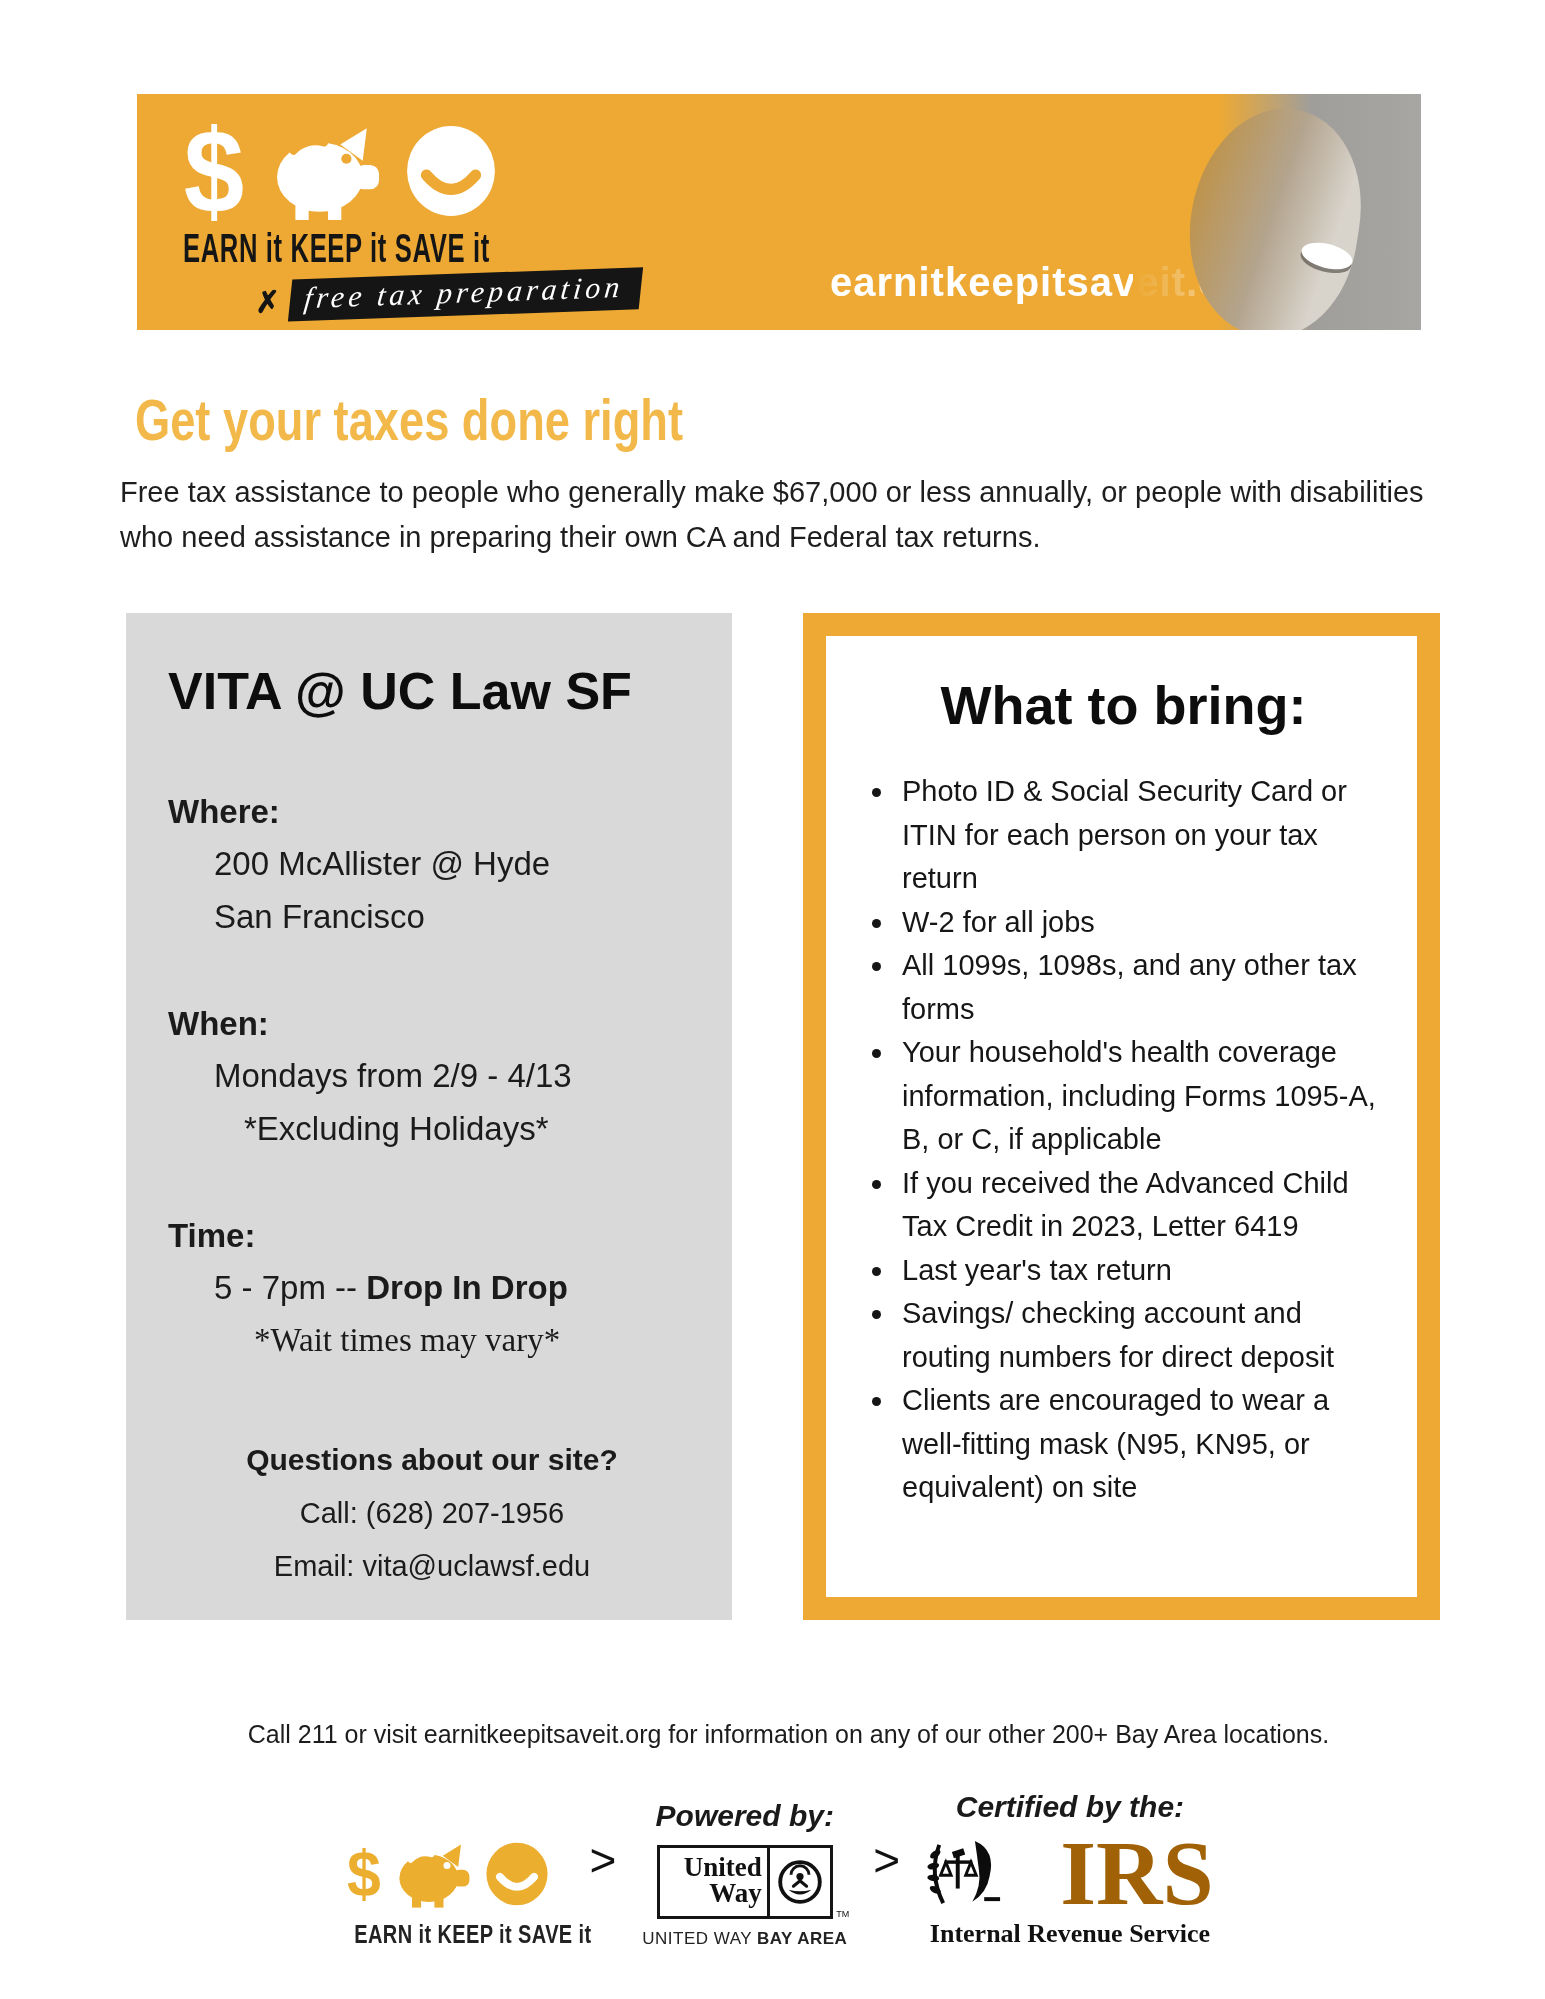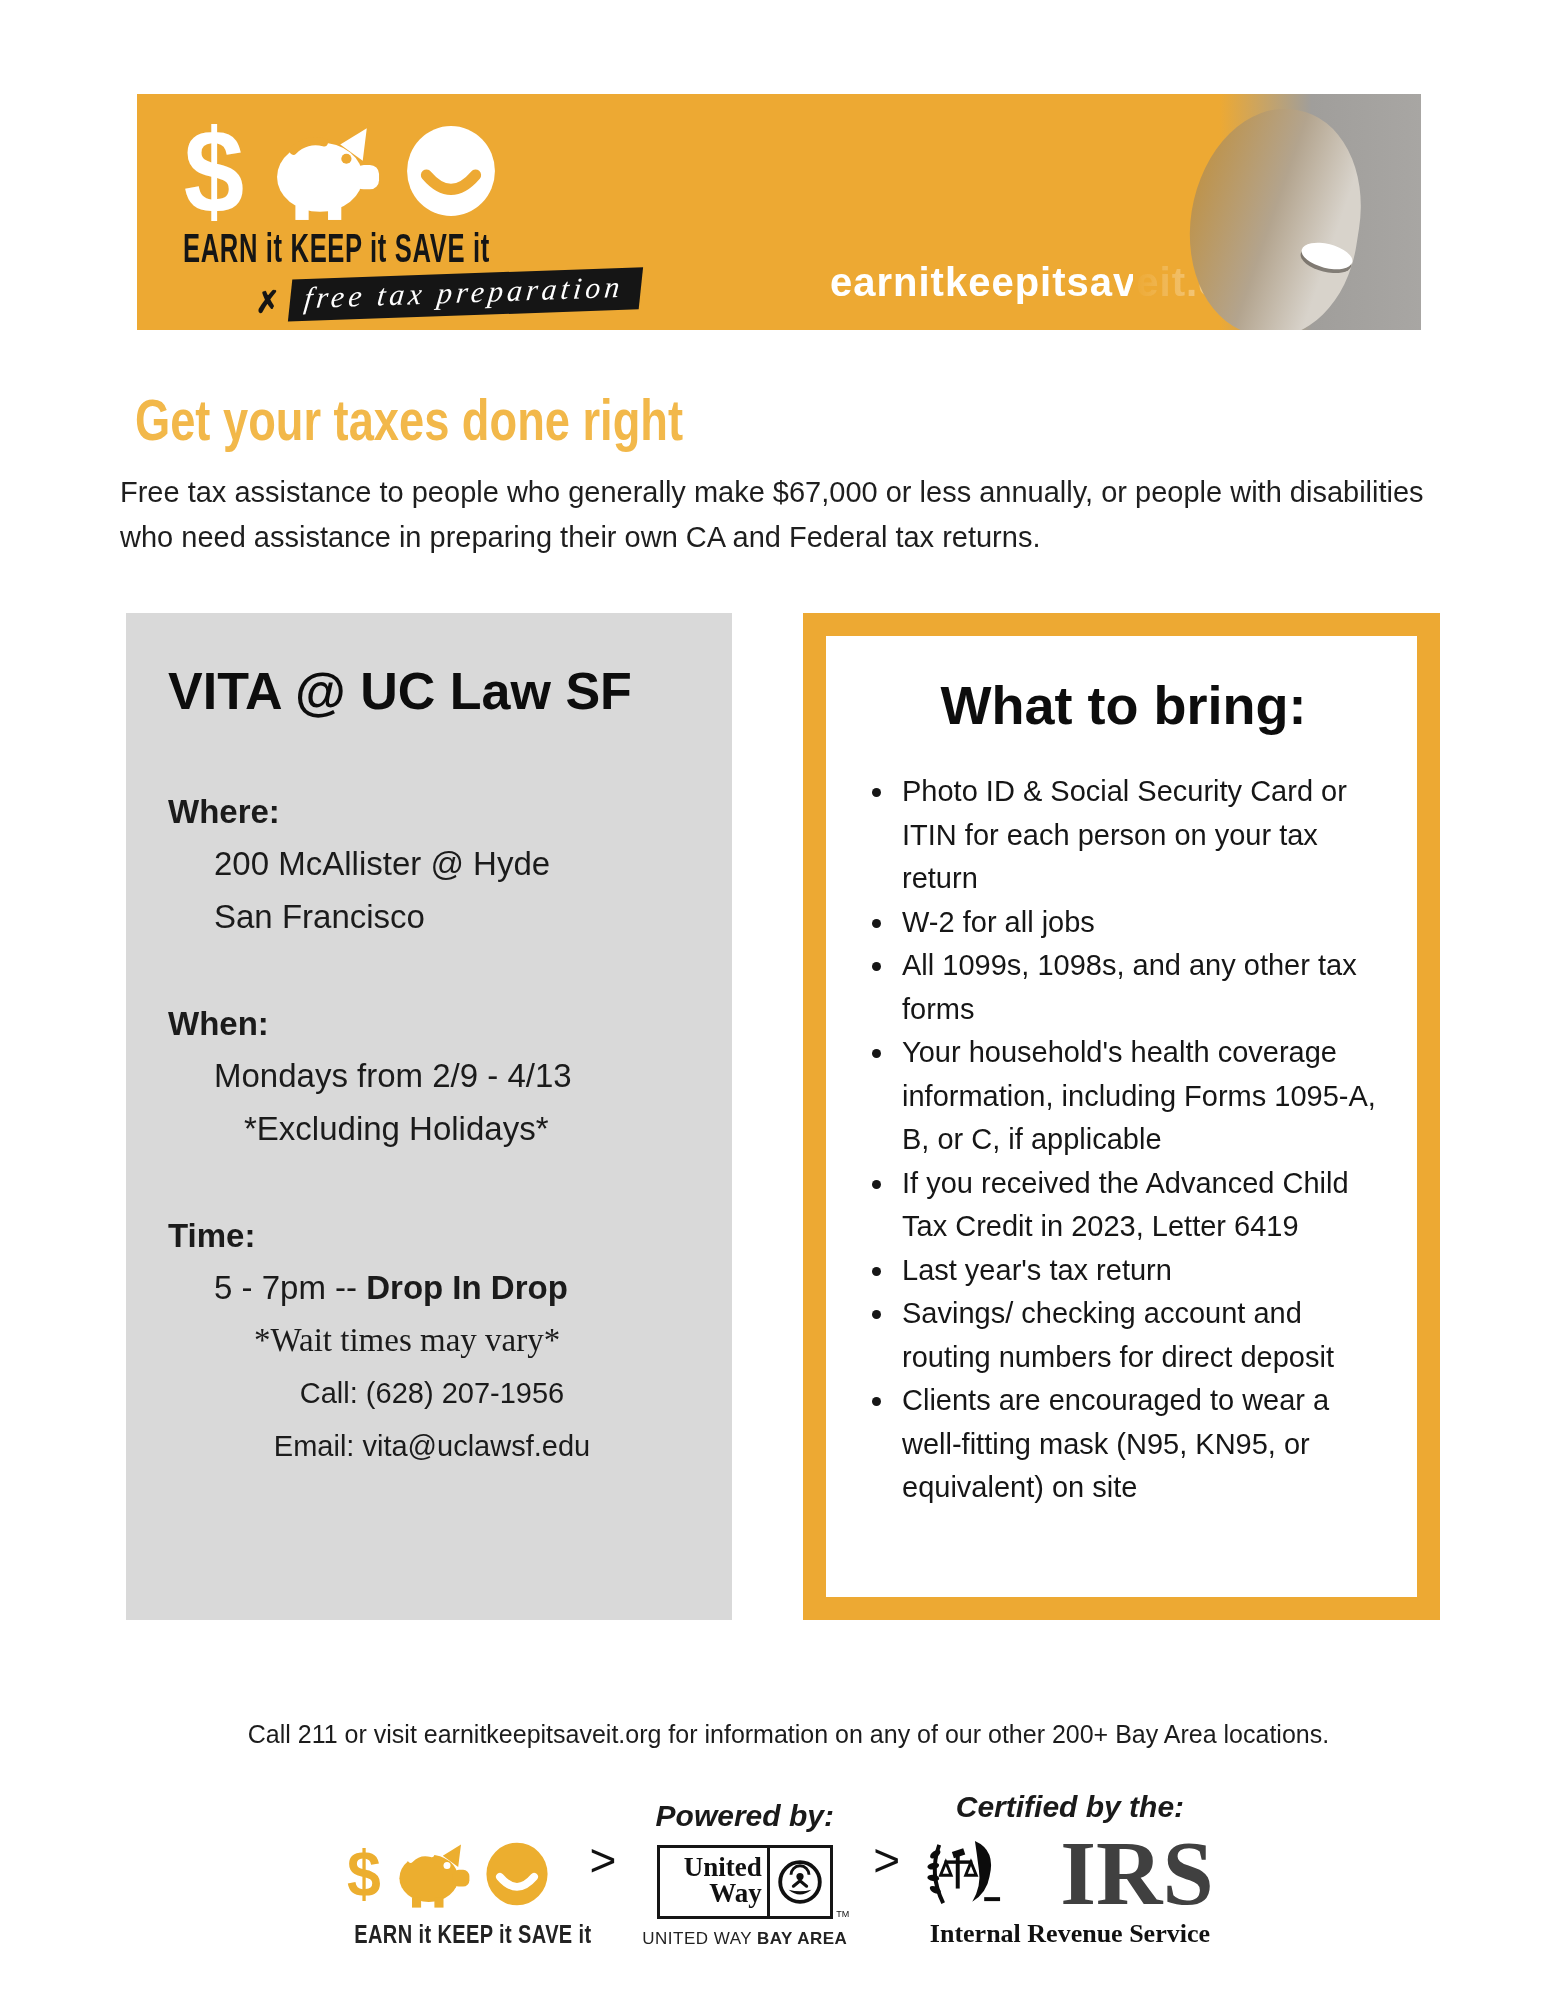--- a/index.html
+++ b/index.html
@@ -66,21 +66,21 @@
   .uw{text-align:center;position:relative;}
   .uw-box{width:170px;height:68px;border:3px solid #151515;background:#fff;margin:0 auto;display:flex;}
   .uw-name{flex:1;font-family:"Liberation Serif",serif;font-weight:700;font-size:27px;line-height:.95;
            text-align:right;padding:7px 5px 0 0;color:#111;}
   .uw-glyph{width:60px;border-left:3px solid #151515;display:flex;align-items:center;justify-content:center;}
   .uw-tm{position:absolute;right:-2px;bottom:30px;font-size:9px;color:#111;}
   .uw-sub{margin-top:10px;font-size:17px;letter-spacing:.5px;color:#222;white-space:nowrap;}
   .uw-sub .b{font-weight:800;}
   .irs{text-align:center;}
   .irs-row{display:flex;align-items:center;justify-content:center;gap:8px;}
-  .irs-name{font-family:"Liberation Serif",serif;font-weight:700;font-size:92px;line-height:.82;color:#404040;margin-left:44px;}
+  .irs-name{font-family:"Liberation Serif",serif;font-weight:700;font-size:92px;line-height:.82;color:#a16207;margin-left:44px;}
   .irs-sub{font-family:"Liberation Serif",serif;font-weight:700;font-size:26px;color:#111;margin-top:8px;}
 </style>
 </head>
 <body>
 
 <div class="page">
 
   <div class="banner">
     <div class="logo-icons">
       <div class="ic-dollar">$</div>
@@ -120,20 +120,21 @@
     <div class="site-title">VITA @ UC Law SF</div>
     <div class="lbl">Where:</div>
     <div class="val">200 McAllister @ Hyde</div>
     <div class="val">San Francisco</div>
     <div class="lbl">When:</div>
     <div class="val">Mondays from 2/9 - 4/13</div>
     <div class="val center2">*Excluding Holidays*</div>
     <div class="lbl">Time:</div>
     <div class="val"><span>5 - 7pm -- </span><span class="bold-inline">Drop In Drop</span></div>
     <div class="val center3">*Wait times may vary*</div>
+    <div class="q-head">Questions about our site?</div>
     <div class="q-line">Call: (628) 207-1956</div>
     <div class="q-line">Email: vita@uclawsf.edu</div>
   </div>
 
   <div class="bring-panel">
     <div class="bring-title">What to bring:</div>
     <ul class="bring-list">
         <li>Photo ID &amp; Social Security Card or ITIN for each person on your tax return</li>
         <li>W-2 for all jobs</li>
         <li>All 1099s, 1098s, and any other tax forms</li>

